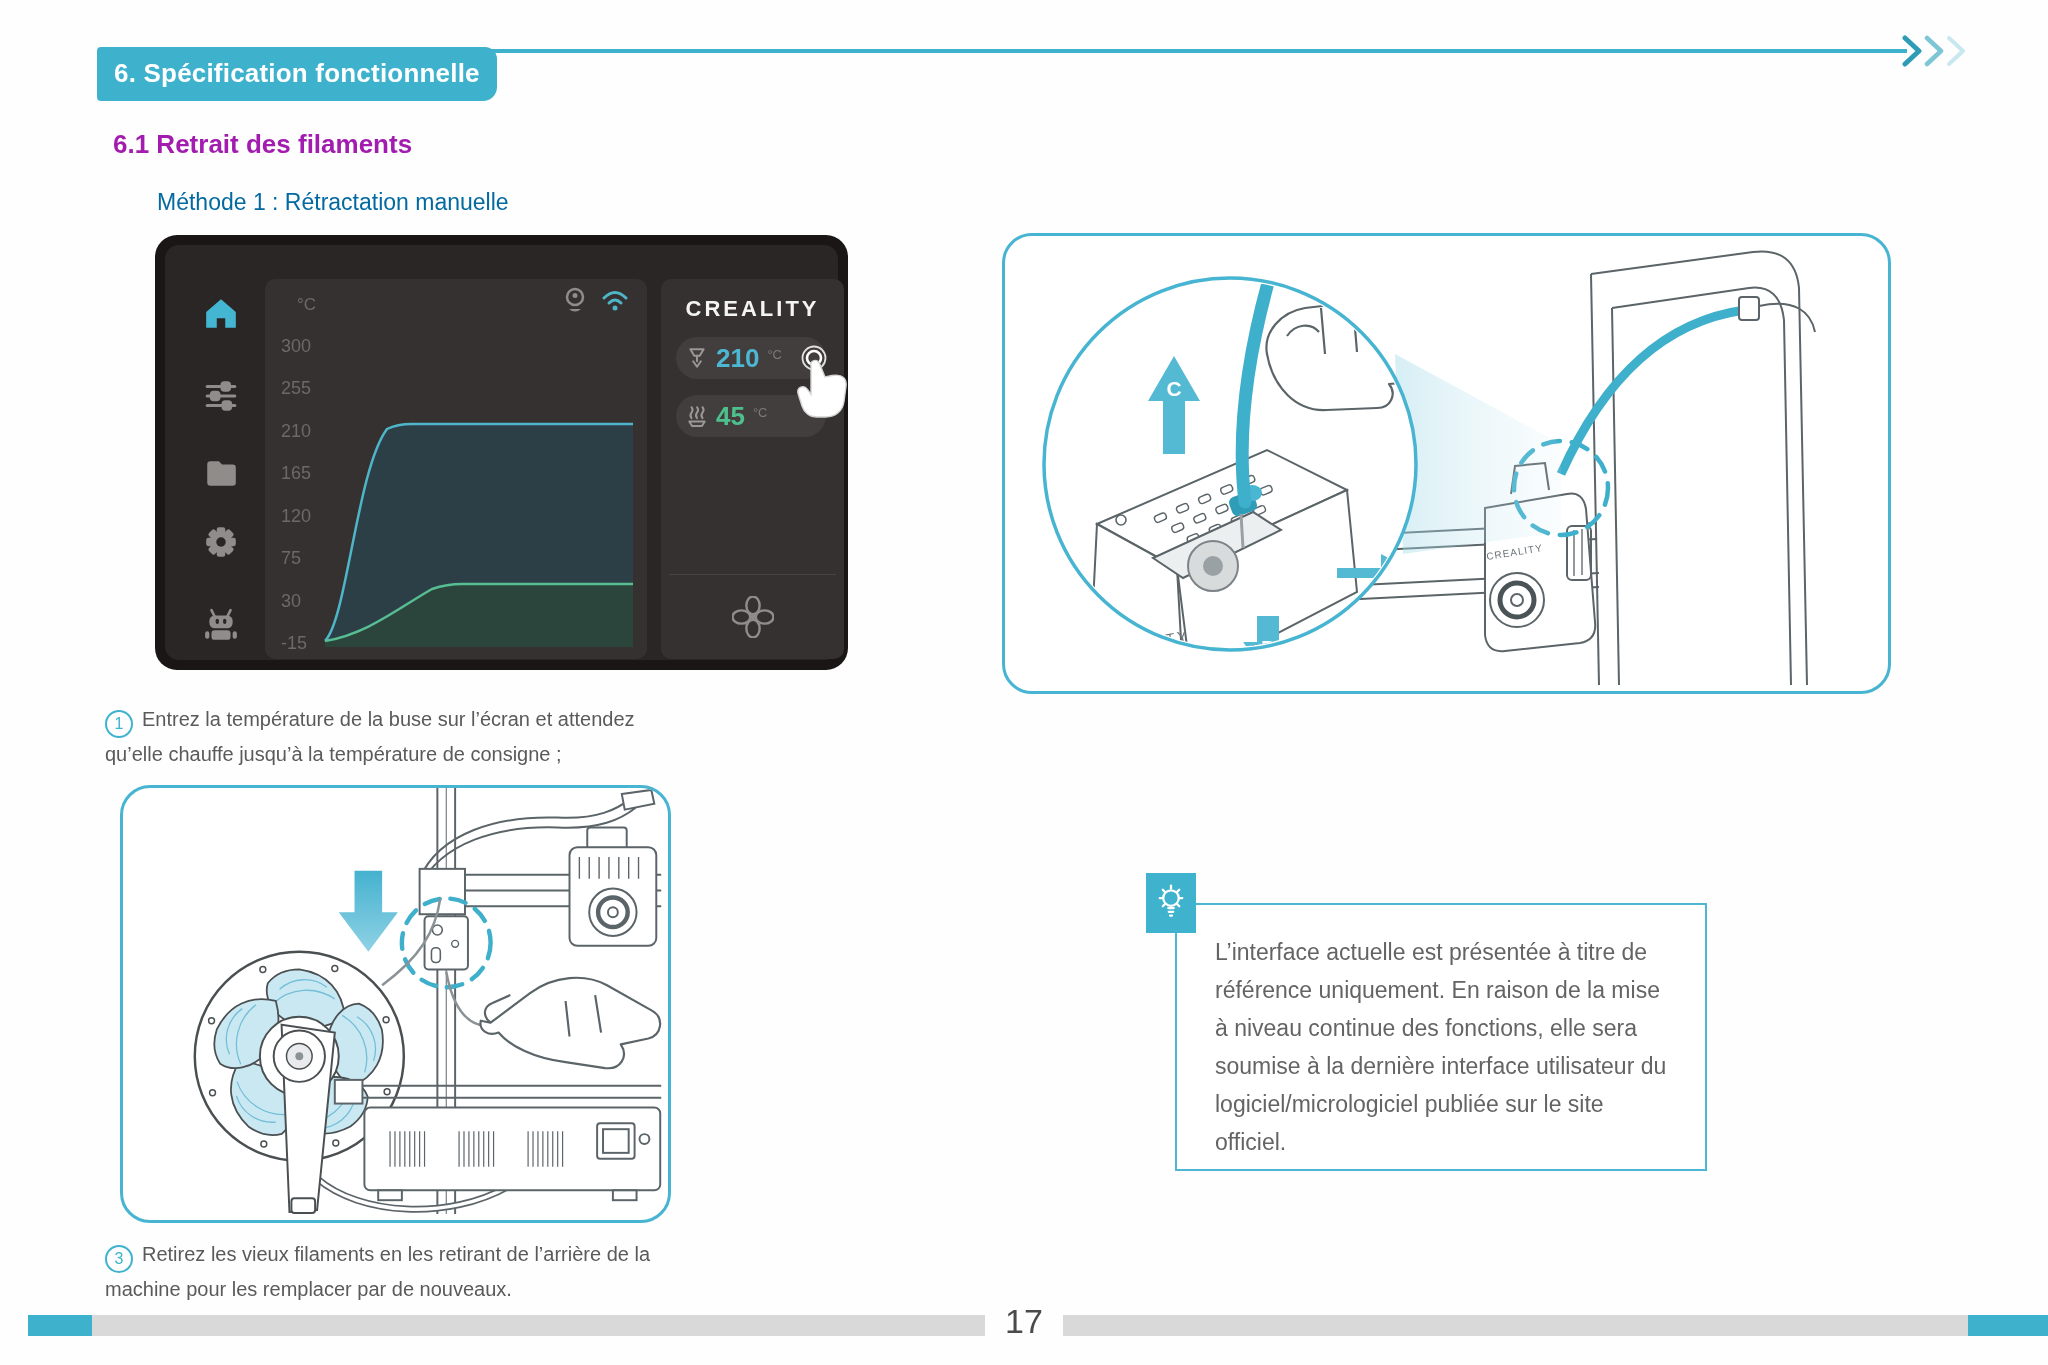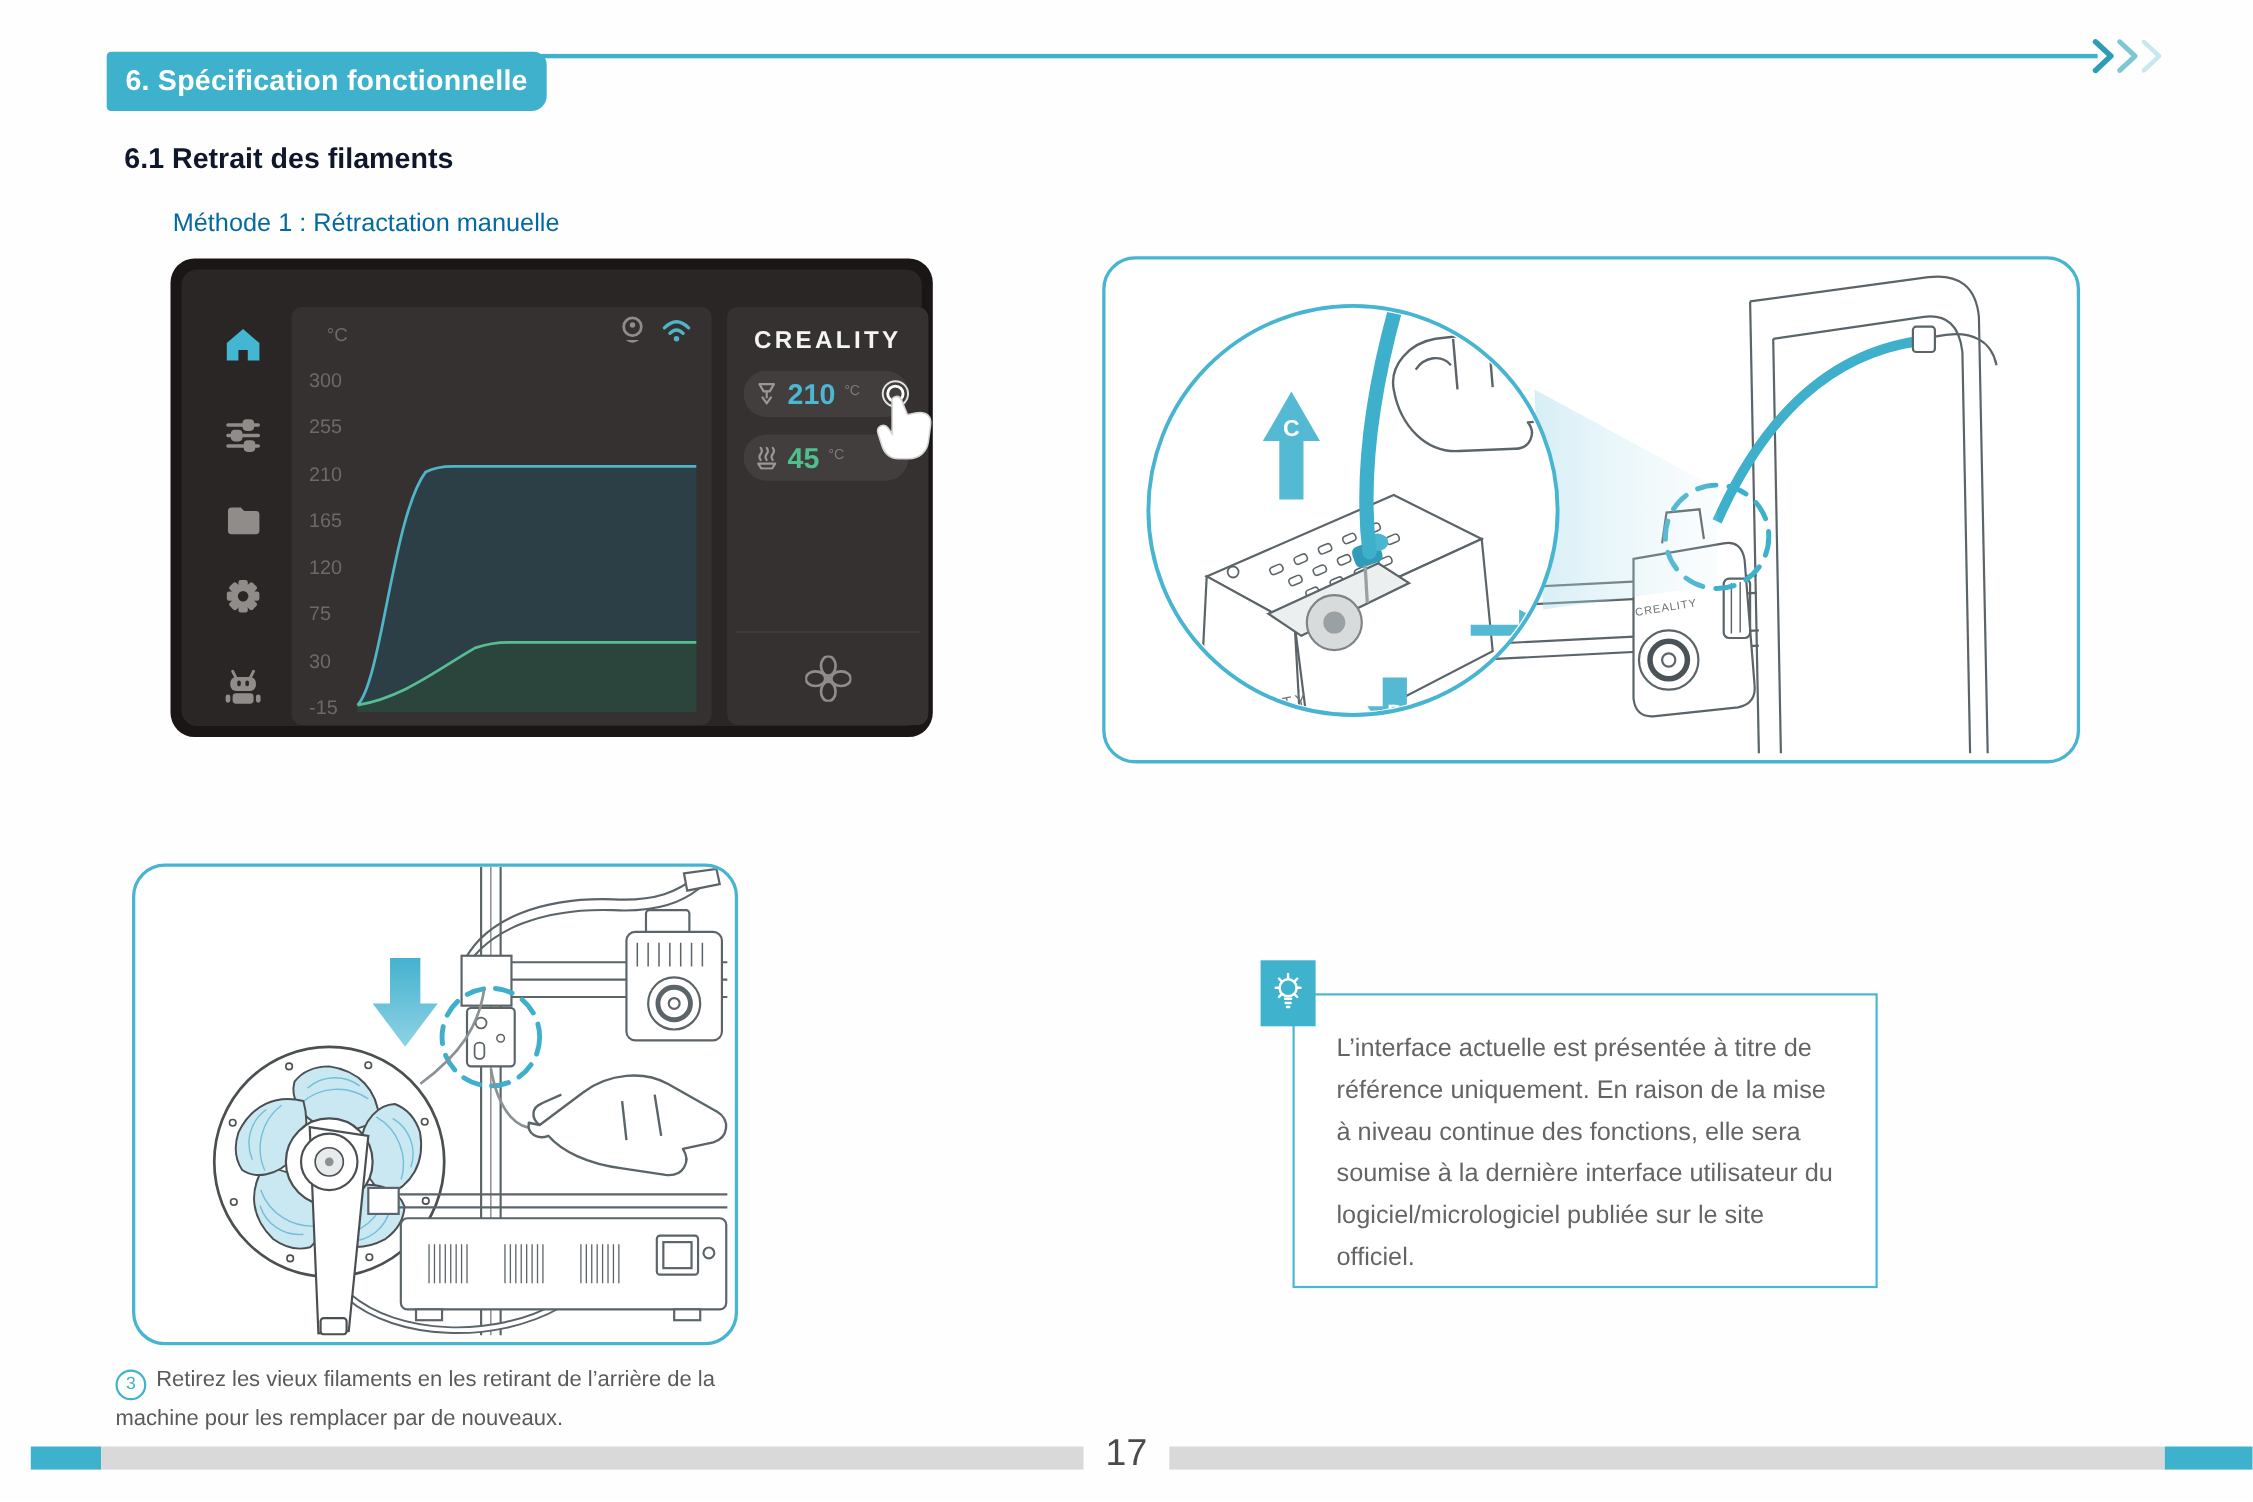--- a/index.html
+++ b/index.html
@@ -4,21 +4,21 @@
 <style>
   html,body{margin:0;padding:0;background:#ffffff;}
   #page{position:relative;width:2048px;height:1365px;background:#fefefe;overflow:hidden;
         font-family:"Liberation Sans","DejaVu Sans",sans-serif;}
   .abs{position:absolute;}
 
   
   .header-bar{left:97px;top:47px;background:#3eb2cc;color:#fff;font-size:26px;font-weight:bold;
               padding:11px 17px 12px 17px;border-radius:4px 12px 14px 4px;letter-spacing:.2px;}
   .header-line{left:459px;top:49px;width:1448px;height:4px;background:#3eb2cc;}
-  .section-title{left:113px;top:129px;color:#0f172a;font-size:26px;font-weight:600;}
+  .section-title{left:113px;top:129px;color:#a21caf;font-size:26px;font-weight:600;}
   .method-label{left:157px;top:189px;color:#0369a1;font-size:23px;}
 
   
   .screen{left:155px;top:235px;width:693px;height:435px;background:#191615;border-radius:22px;}
   .screen-inner{left:10px;top:10px;width:673px;height:415px;background:#292625;border-radius:14px;}
   .panel{background:#353130;border-radius:10px;}
   .graph-panel{left:100px;top:34px;width:382px;height:380px;}
   .right-panel{left:496px;top:34px;width:183px;height:380px;}
   .side-icon{left:38px;width:36px;height:36px;}
   .tick{left:16px;width:46px;color:#6c6967;font-size:18px;}
@@ -185,20 +185,23 @@
       </div>
 
       <svg class="abs" style="left:619px;top:99px;z-index:5" width="66" height="110" viewBox="0 0 66 110">
         <circle cx="30" cy="14" r="7" fill="none" stroke="#ffffff" stroke-width="2.6"></circle>
         <circle cx="30" cy="14" r="11.5" fill="none" stroke="#ffffff" stroke-width="1.8" opacity=".85"></circle>
         <path d="M27 22 c-1.5 -5.5 6 -8 8.5 -2.5 l5.5 13.5 7 -1.5 c11 -2 15 3.5 14 11 l-2 15 c-1.3 9.5 -8.5 15.5 -18 15.5 h-9 c-7.5 0 -13 -4.5 -15 -11 l-3.8 -12 c-2 -6.5 5.5 -10 9.3 -4.7 l3.5 5 z" fill="#ffffff" stroke="#d3d3d3" stroke-width="1.4"></path>
       </svg>
     </div>
   </div>
 
+  <p class="abs caption" style="left:105px;top:683px;width:585px">
+    <span class="circ">1</span><span>Entrez la température de la buse sur l’écran et attendez qu’elle chauffe jusqu’à la température de consigne ;</span>
+  </p>
 
   <div class="abs illus" style="left:1002px;top:233px;width:883px;height:455px">
     <svg width="877" height="449" viewBox="0 0 877 449">
       <defs>
         <linearGradient id="beamg" x1="0" y1="0" x2="1" y2="0">
           <stop offset="0" stop-color="#9fd8e8" stop-opacity=".85"></stop>
           <stop offset="1" stop-color="#cfeaf3" stop-opacity=".2"></stop>
         </linearGradient>
         <clipPath id="magclip">
             <circle cx="225" cy="228" r="183"></circle>

